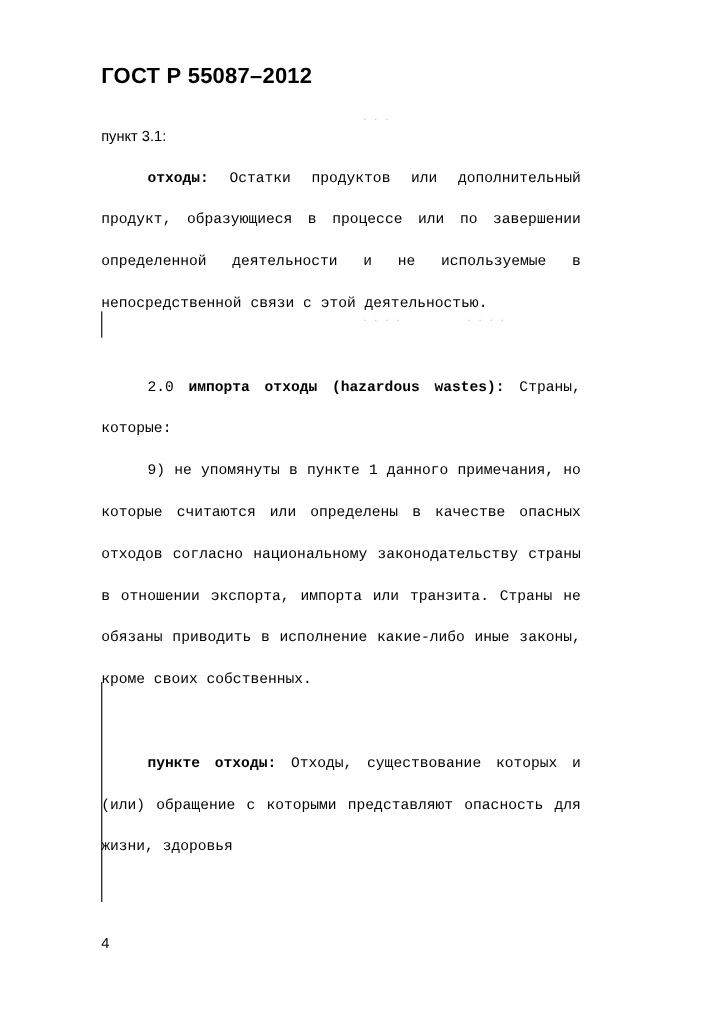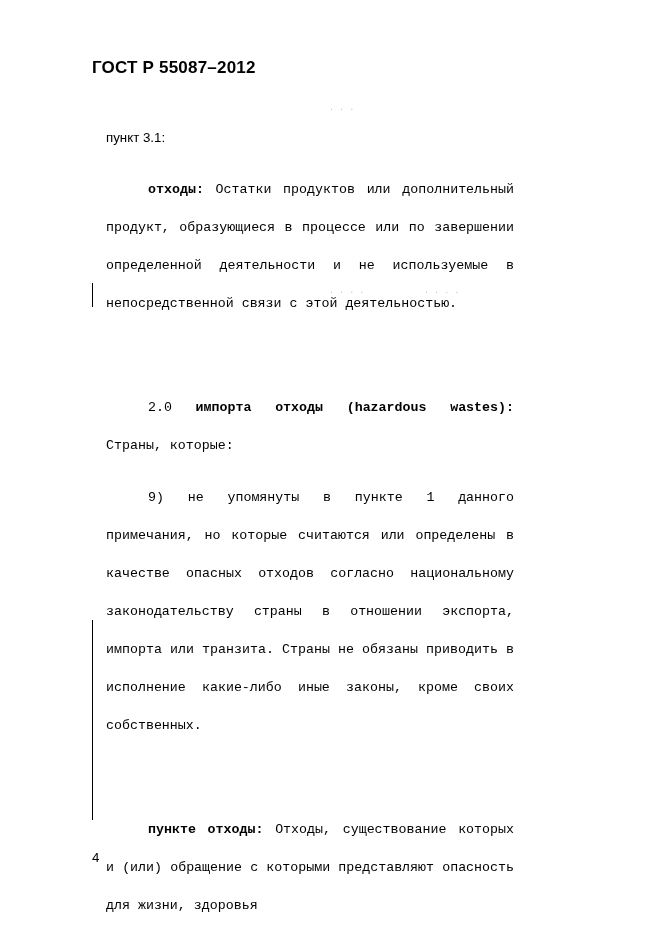--- a/index.html
+++ b/index.html
@@ -19,34 +19,34 @@
     position: absolute;
     left: 0;
     top: 0;
     width: 661px;
     height: 935px;
   }
   .header {
     position: absolute;
     left: 92px;
     top: 58px;
-    font-size: 17px;
+    font-size: 20px;
     font-weight: bold;
     letter-spacing: 0.2px;
   }
   .content {
     position: absolute;
     left: 92px;
     top: 105px;
     width: 436px;
     font-size: 13.3px;
     line-height: 38px;
   }
   .para {
-    margin: 14px;
+    margin: 0;
     text-align: justify;
     text-justify: inter-word;
   }
   .para.indent {
     text-indent: 42px;
     font-family: Liberation Mono, monospace;
   }
   .b {
     font-weight: bold;
   }

